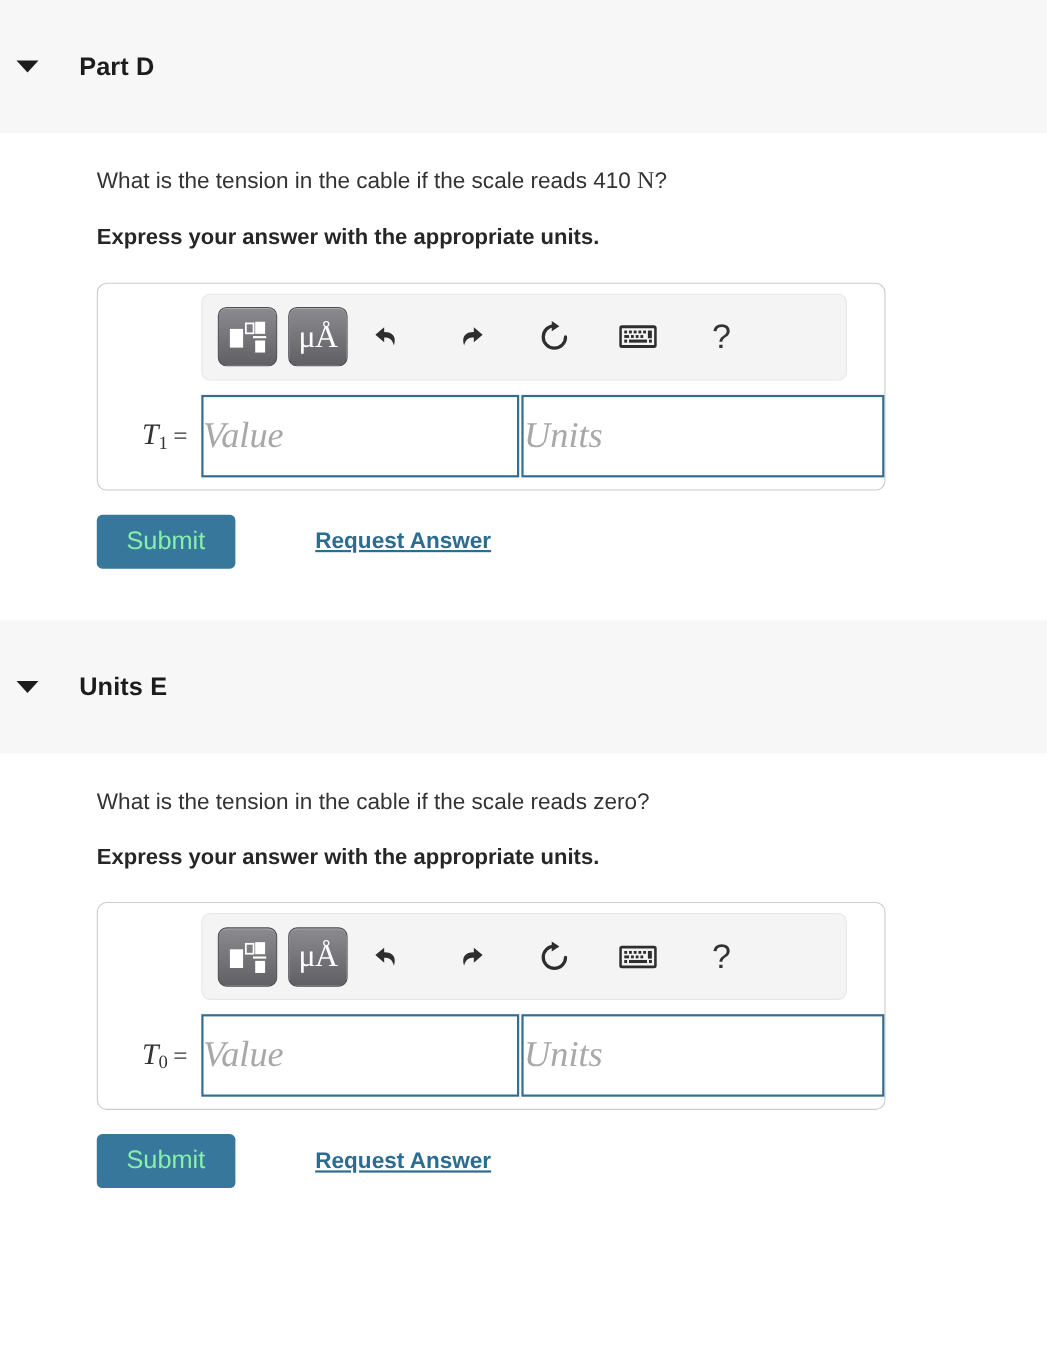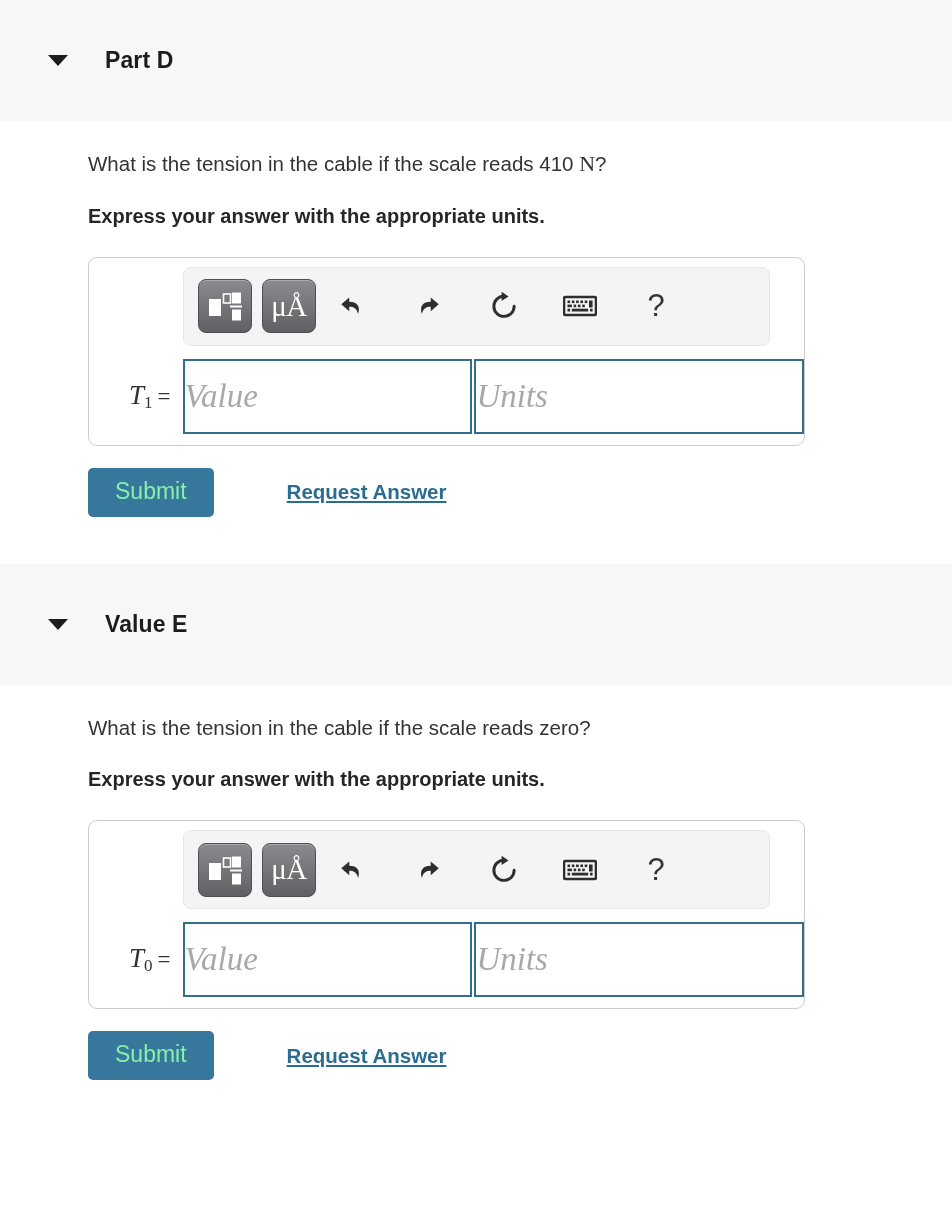--- a/index.html
+++ b/index.html
@@ -16,21 +16,21 @@
     overflow: hidden;
     color: #2b2b2b;
   }
 
   
   .part-header {
     background: #f7f7f7;
     height: 121px;
     display: flex;
     align-items: center;
-    padding-left: 48px;
+    padding-left: 15px;
   }
   .disclosure-triangle {
     width: 0;
     height: 0;
     border-left: 10px solid transparent;
     border-right: 10px solid transparent;
     border-top: 11px solid #1c1c1c;
     margin-right: 37px;
     cursor: pointer;
   }
@@ -274,21 +274,21 @@
       <a class="request-link">Request Answer</a>
     </div>
   </div>
 </div>
 
 <div class="section-gap"></div>
 
 <div class="part-section">
   <div class="part-header">
     <div class="disclosure-triangle"></div>
-    <div class="part-title">Value E</div>
+    <div class="part-title">Units E</div>
   </div>
 
   <div class="part-body">
     <p class="question-text">
       <span>What is the tension in the cable if the scale reads zero?</span><span class="mathvar"></span><span></span>
     </p>
     <p class="instruction-text">Express your answer with the appropriate units.</p>
 
     <div class="answer-box">
       <div class="toolbar">

